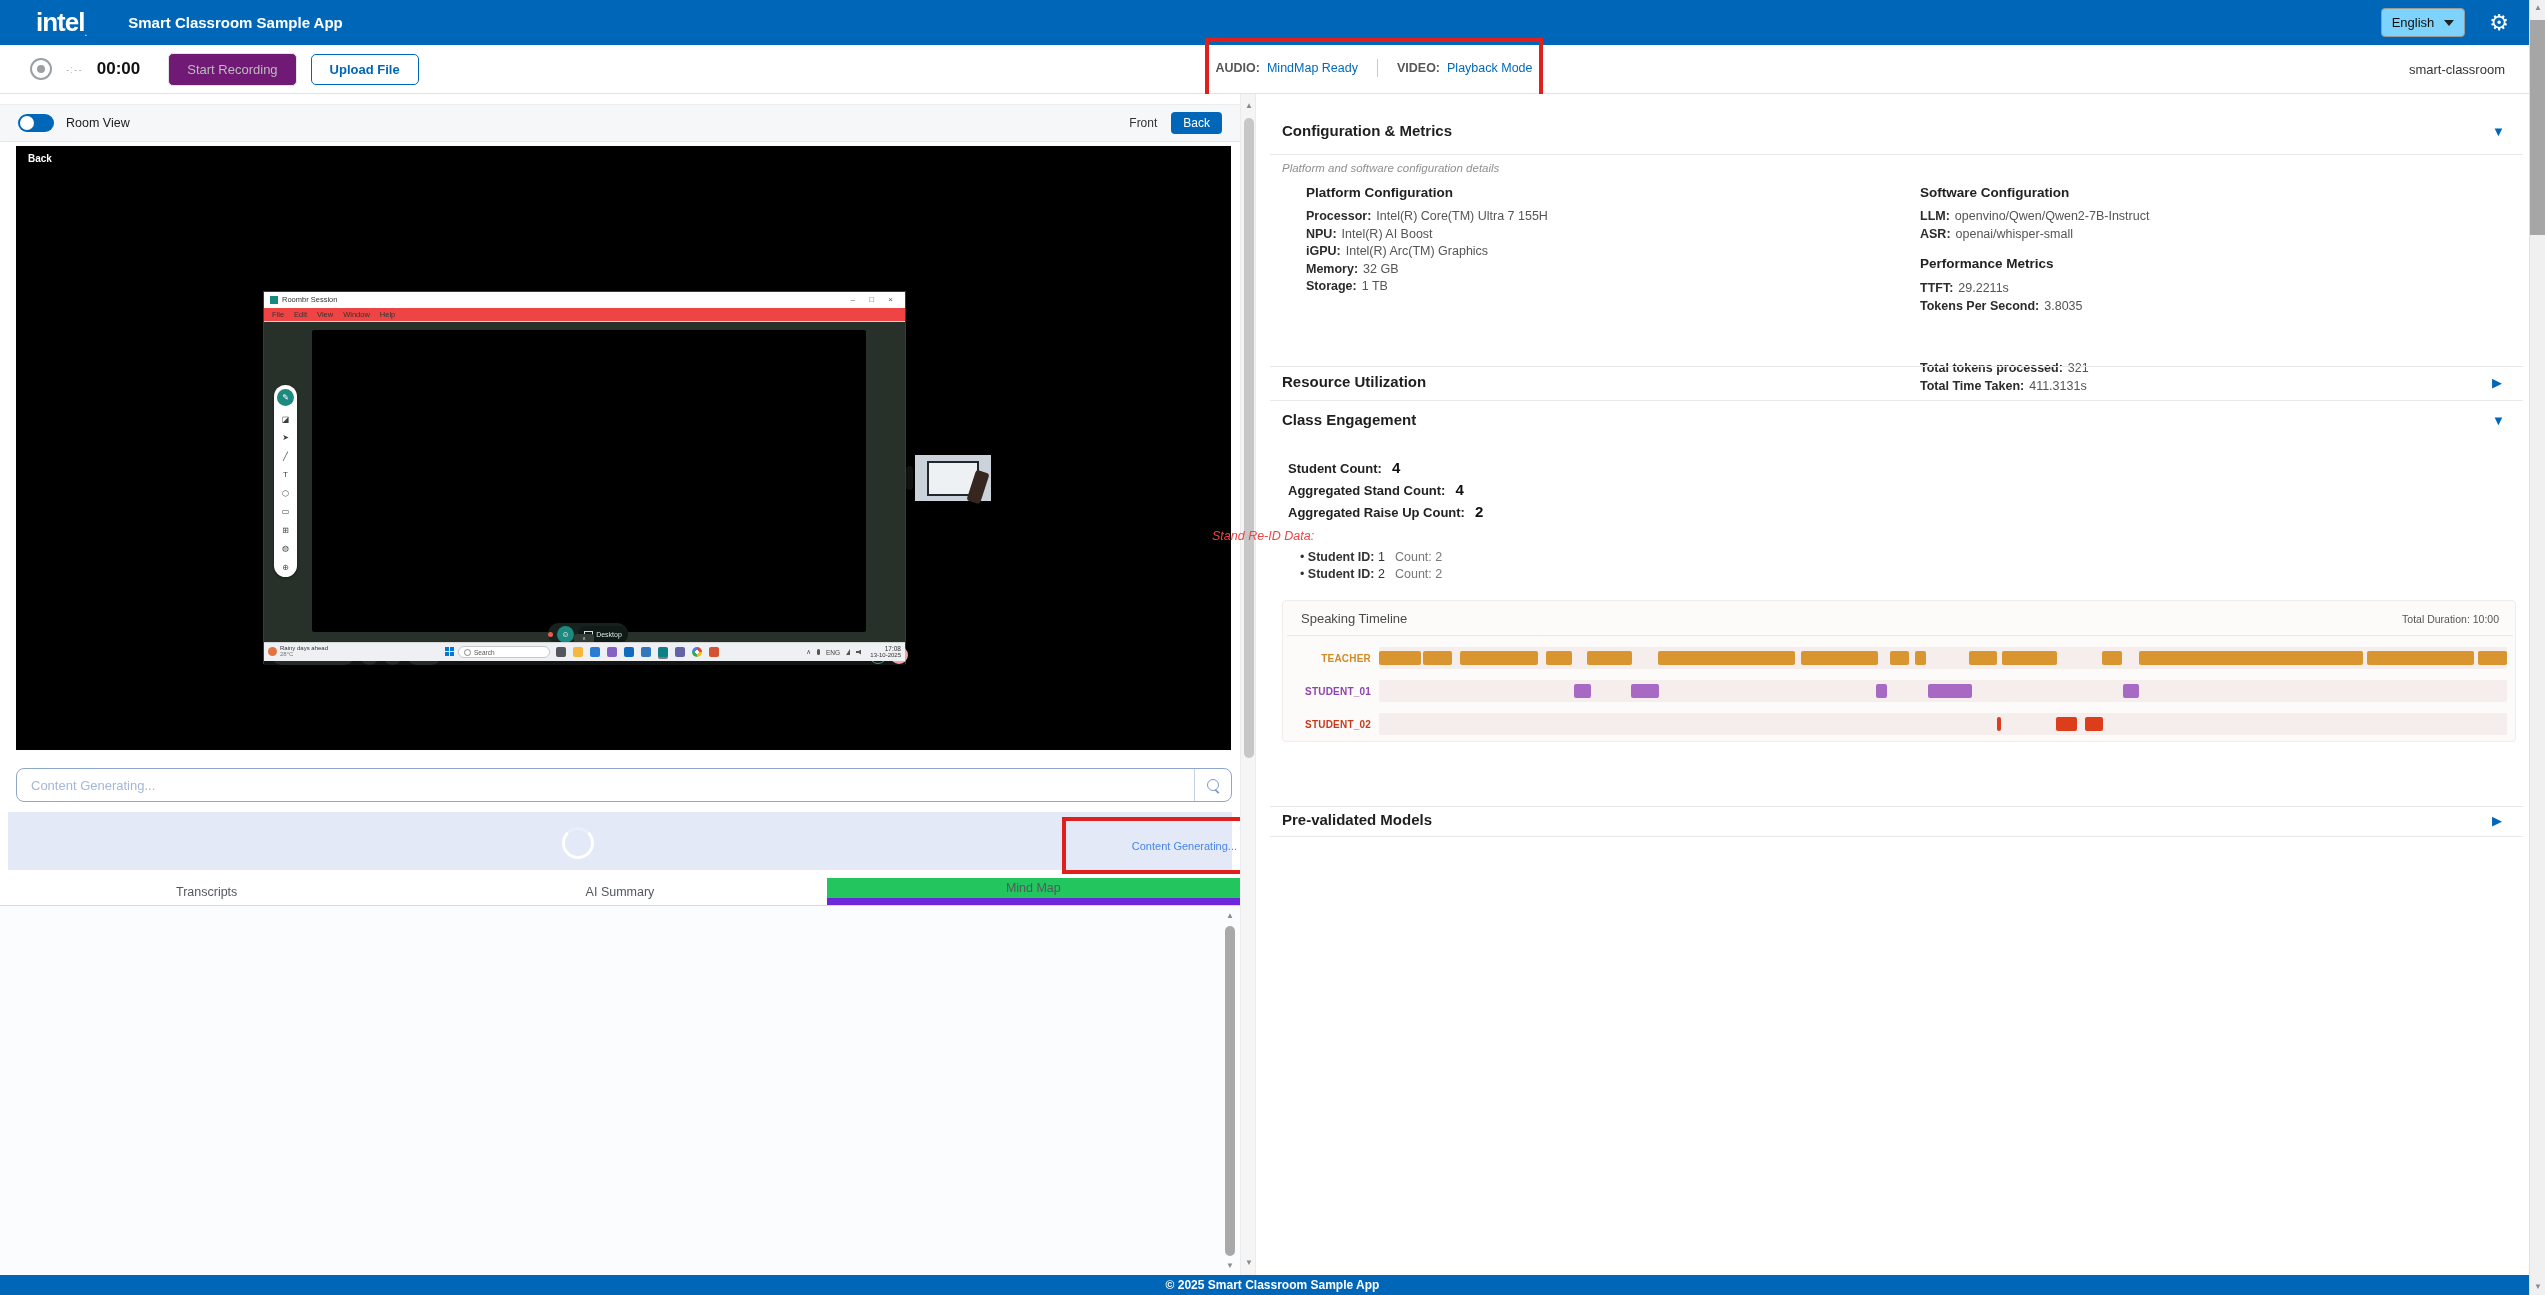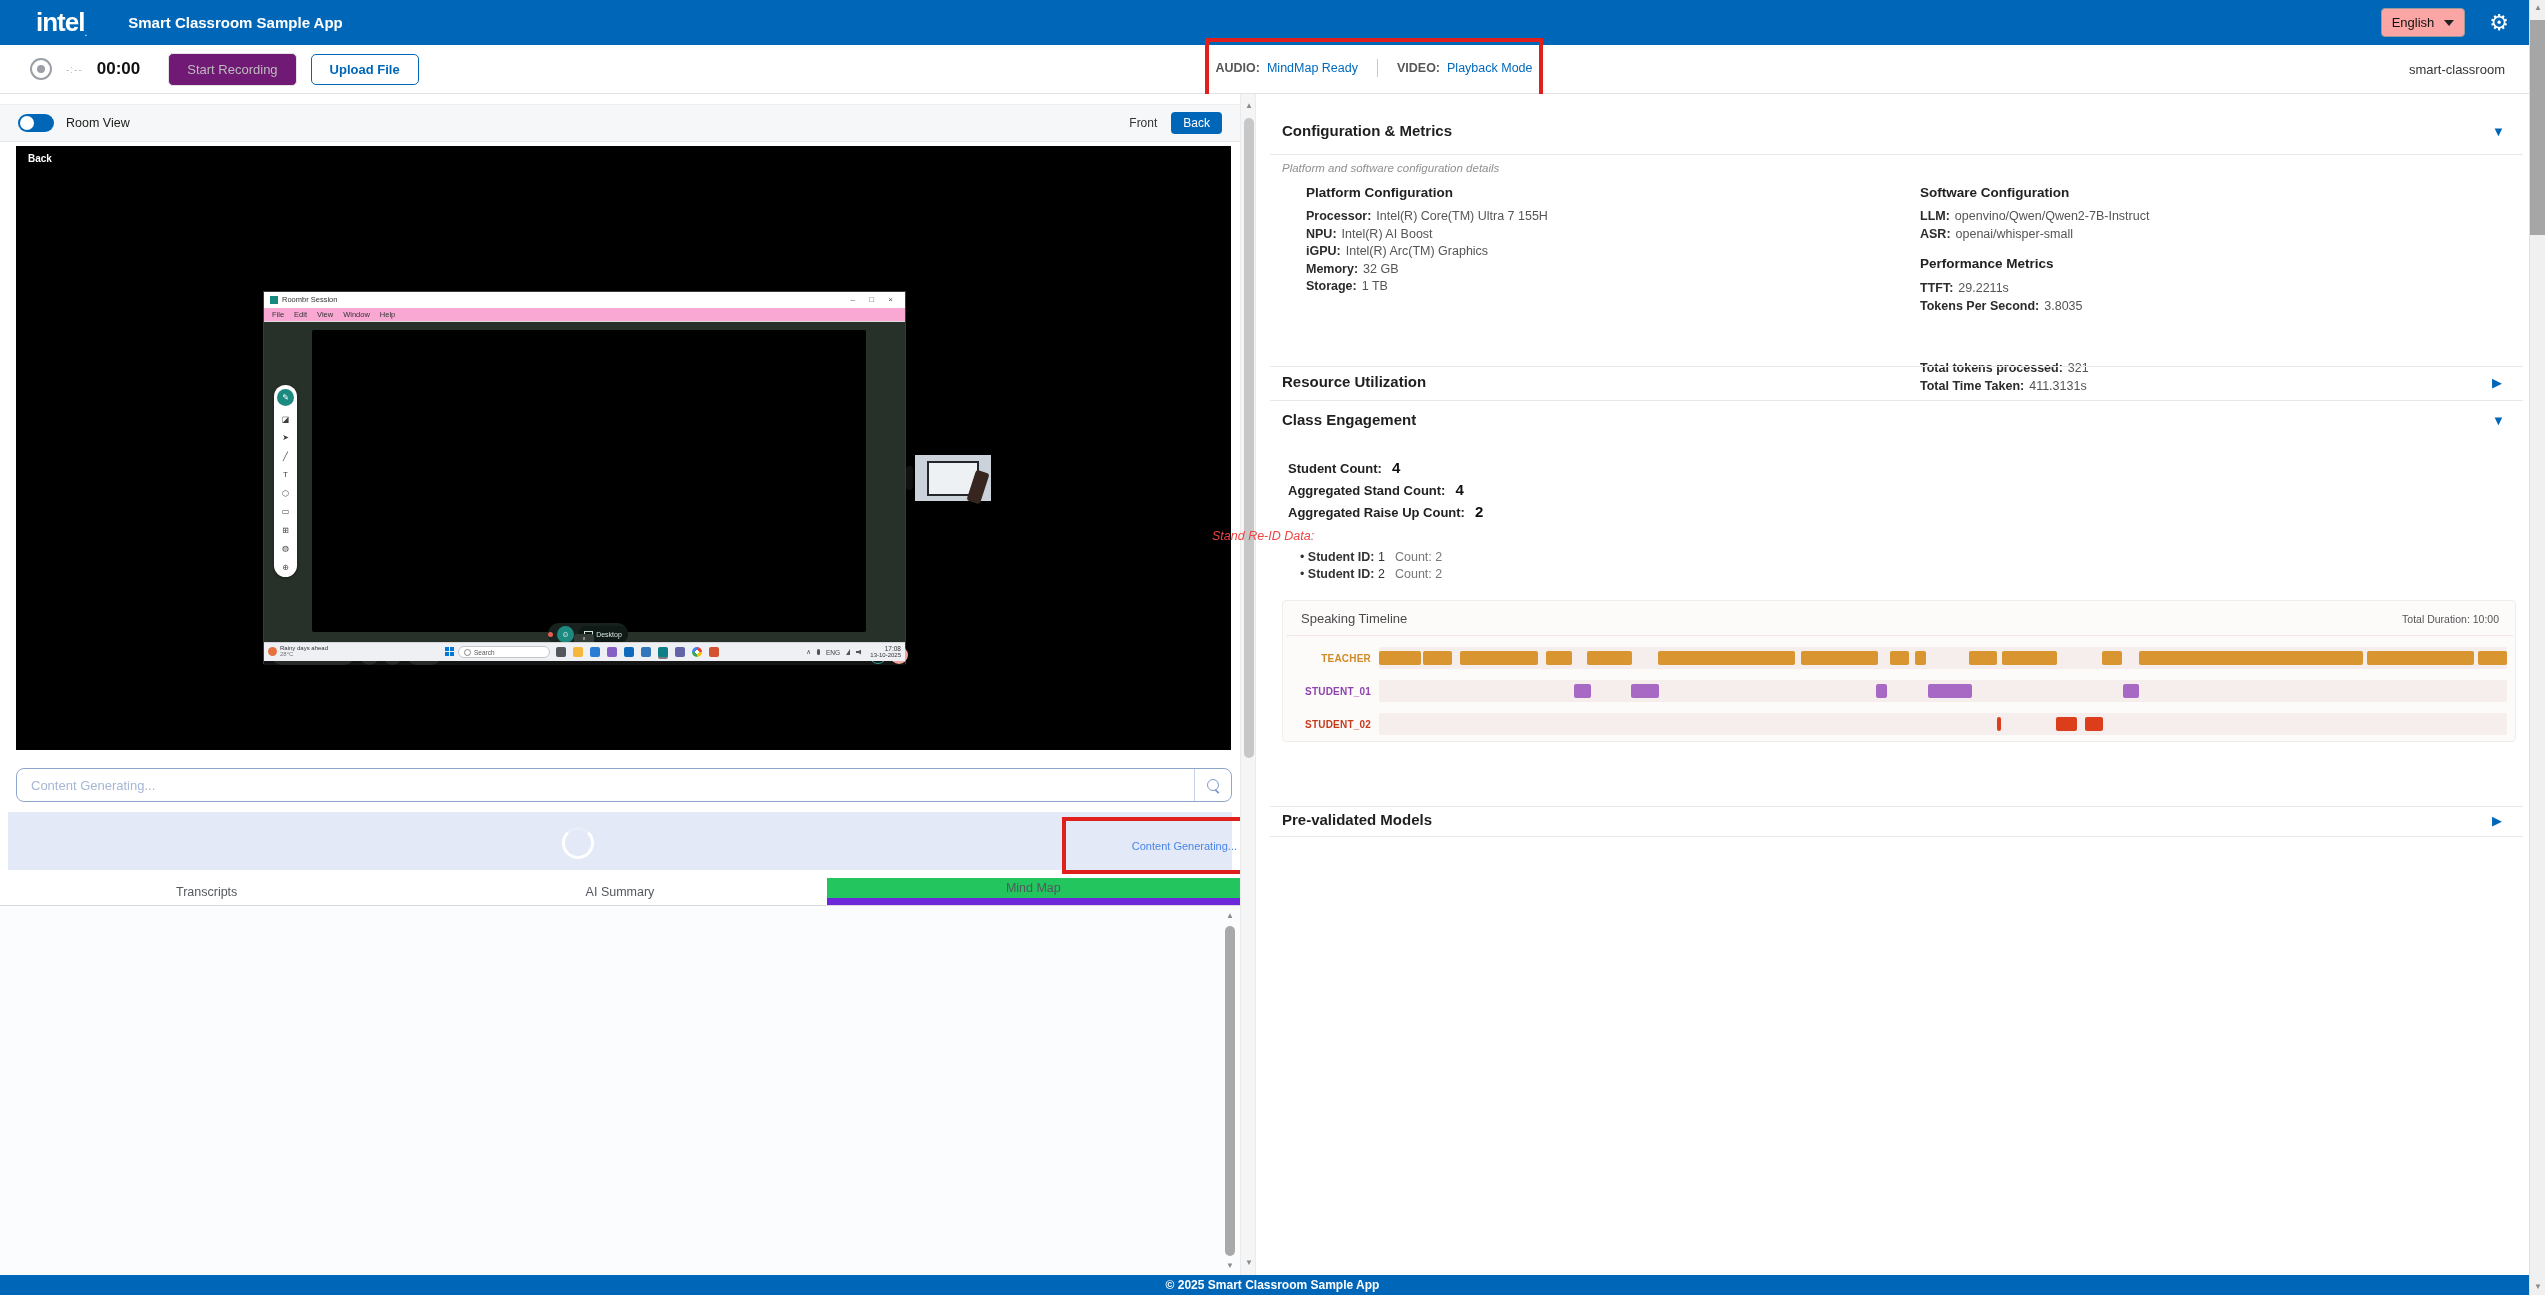--- a/index.html
+++ b/index.html
@@ -5,21 +5,21 @@
   html,body{margin:0;padding:0;background:#e9e9e9;}
   #app{position:relative;width:2545px;height:1295px;background:#fff;overflow:hidden;
        font-family:"Liberation Sans",sans-serif;color:#222;}
   .abs{position:absolute;}
   .flex{display:flex;align-items:center;}
   
   .topbar{left:0;top:0;width:2545px;height:45px;background:#0067b8;display:flex;align-items:center;}
   .brand{color:#fff;font-size:26px;font-weight:700;letter-spacing:-1px;margin-left:36px;}
   .brand small{font-size:10px;font-weight:400;vertical-align:bottom;}
   .apptitle{color:#fff;font-size:15px;font-weight:700;margin-left:42px;}
-  .lang{background:#fca5a5;border:1px solid #9a9a9a;border-radius:4px;height:27px;padding:0 10px;display:flex;align-items:center;gap:10px;font-size:13px;color:#111;}
+  .lang{background:#7dd3fc;border:1px solid #9a9a9a;border-radius:4px;height:27px;padding:0 10px;display:flex;align-items:center;gap:10px;font-size:13px;color:#111;}
   .chev{width:0;height:0;border-left:5px solid transparent;border-right:5px solid transparent;border-top:6px solid #222;}
   .gear{color:#fff;font-size:22px;line-height:22px;}
   .footer{left:0;top:1275px;width:2545px;height:20px;background:#0067b8;color:#fff;font-size:12px;font-weight:600;display:flex;align-items:center;justify-content:center;}
   
   .toolbar{left:0;top:45px;width:2545px;height:48px;background:#fff;border-bottom:1px solid #e3e3e3;}
   .recout{width:18px;height:18px;border:2px solid #9aa0a6;border-radius:50%;display:flex;align-items:center;justify-content:center;}
   .recin{width:8px;height:8px;background:#9aa0a6;border-radius:50%;}
   .btn-disabled{background:#701a75;border:1px solid #e4e4e4;border-radius:5px;color:#bcbcbc;font-size:13px;padding:8px 18px;}
   .btn-outline{background:#fff;border:1.5px solid #0067b8;border-radius:5px;color:#0067b8;font-weight:600;font-size:13px;padding:7px 18px;}
   .annotation{border:4px solid #e0201d;}
@@ -126,21 +126,21 @@
 
   <div class="abs video"></div>
   <div class="abs" style="left:28px;top:153px;color:#fff;font-size:10px;font-weight:700;">Back</div>
 
   <div class="abs win" style="left:264px;top:292px;width:641px;height:371px;">
     <div style="height:16px;background:#fff;position:relative;">
       <div style="position:absolute;left:6px;top:4px;width:8px;height:8px;background:#178a80;"></div>
       <div style="position:absolute;left:18px;top:0;font-size:7.5px;line-height:16px;color:#333;">Roombr Session</div>
       <div style="position:absolute;right:6px;top:0;font-size:8px;line-height:16px;color:#555;letter-spacing:6px;">–&nbsp;□&nbsp;×</div>
     </div>
-    <div id="win-menu" style="height:13px;background:#f9a8d4;border-bottom:1px solid #ddd;font-size:7.5px;line-height:13px;color:#333;padding-left:8px;" class="winmenu"><span>File</span><span>Edit</span><span>View</span><span>Window</span><span>Help</span></div>
+    <div id="win-menu" style="height:13px;background:#ef4444;border-bottom:1px solid #ddd;font-size:7.5px;line-height:13px;color:#333;padding-left:8px;" class="winmenu"><span>File</span><span>Edit</span><span>View</span><span>Window</span><span>Help</span></div>
     <div style="height:320px;background:#273029;position:relative;">
       <div style="position:absolute;left:48px;top:8px;width:554px;height:302px;background:#000;border-radius:2px;"></div>
       <div id="tool-pill" class="toolpill" style="position:absolute;left:10px;top:63px;width:23px;height:192px;">
           <span class="tico first">✎</span>
           <span class="tico">◪</span>
           <span class="tico">➤</span>
           <span class="tico">╱</span>
           <span class="tico">T</span>
           <span class="tico">⬡</span>
           <span class="tico">▭</span>

